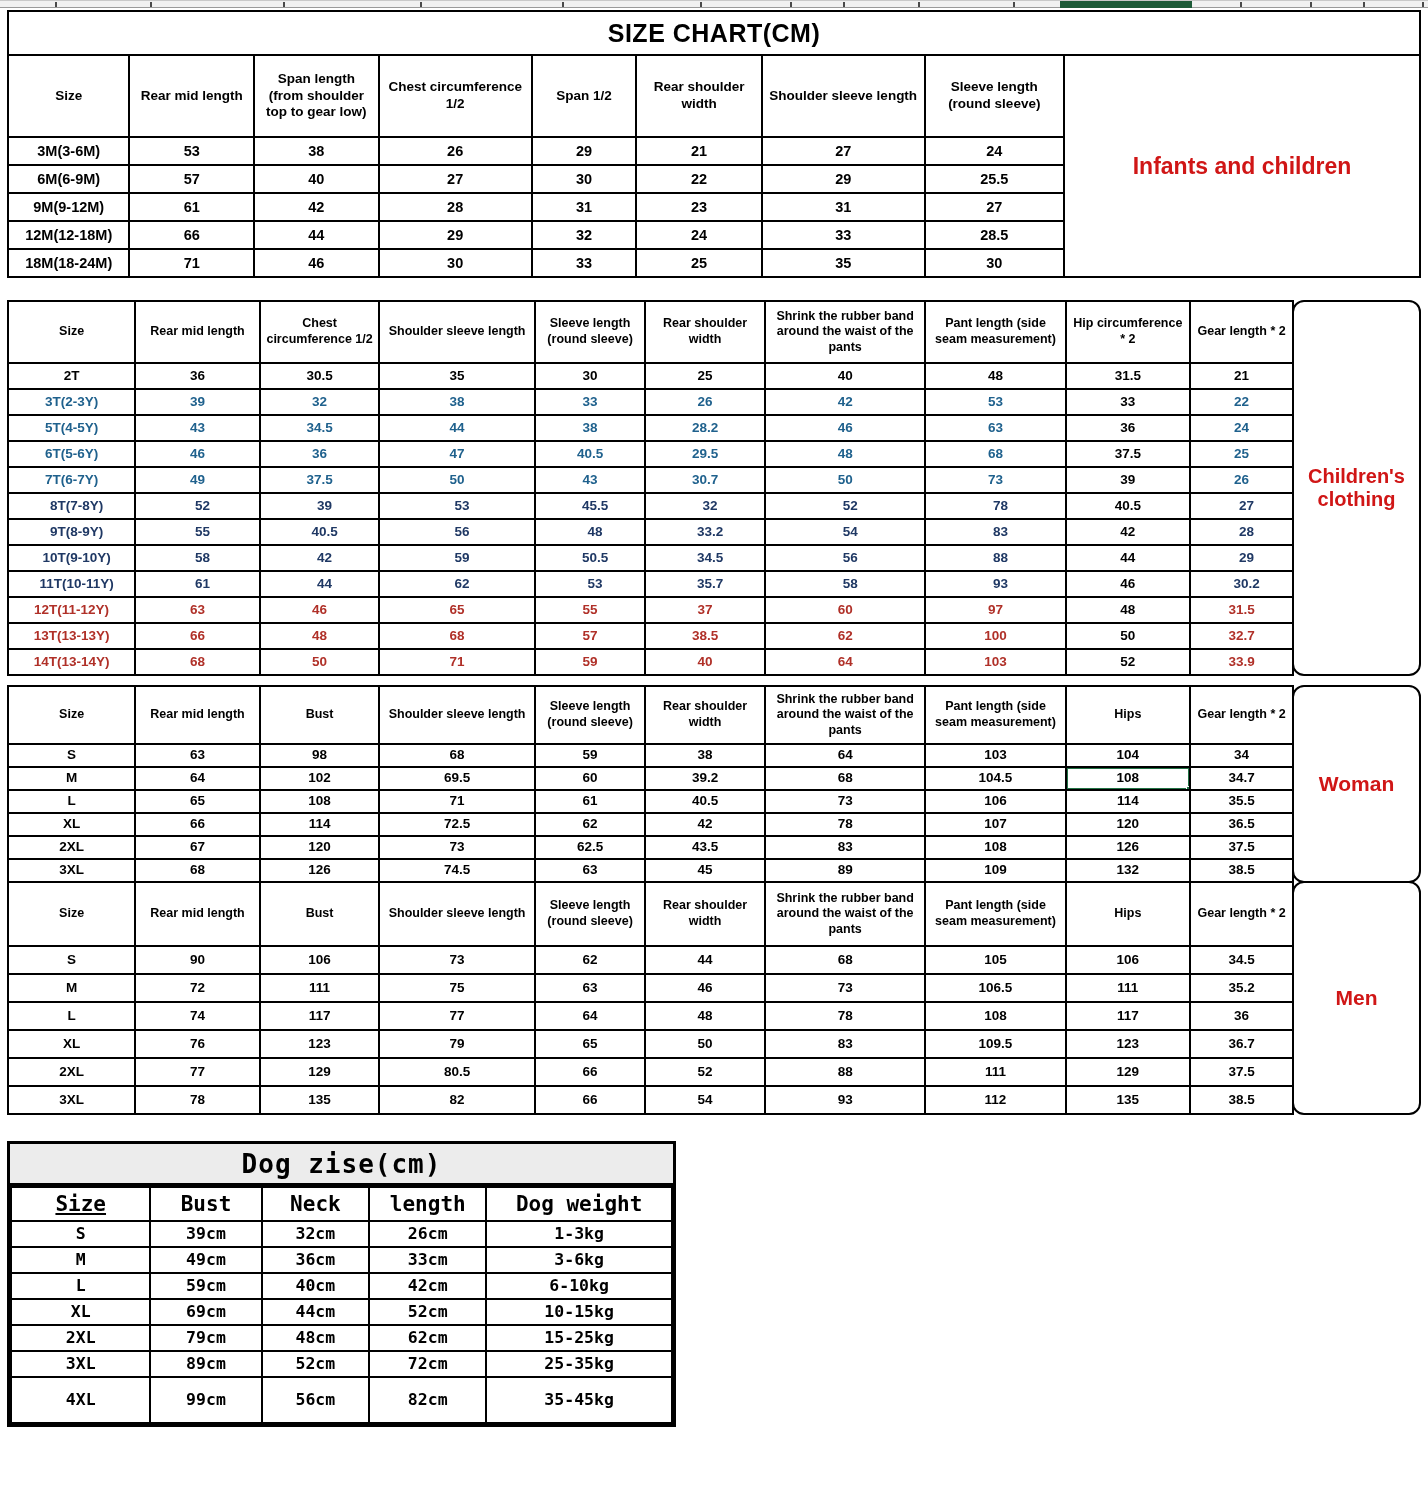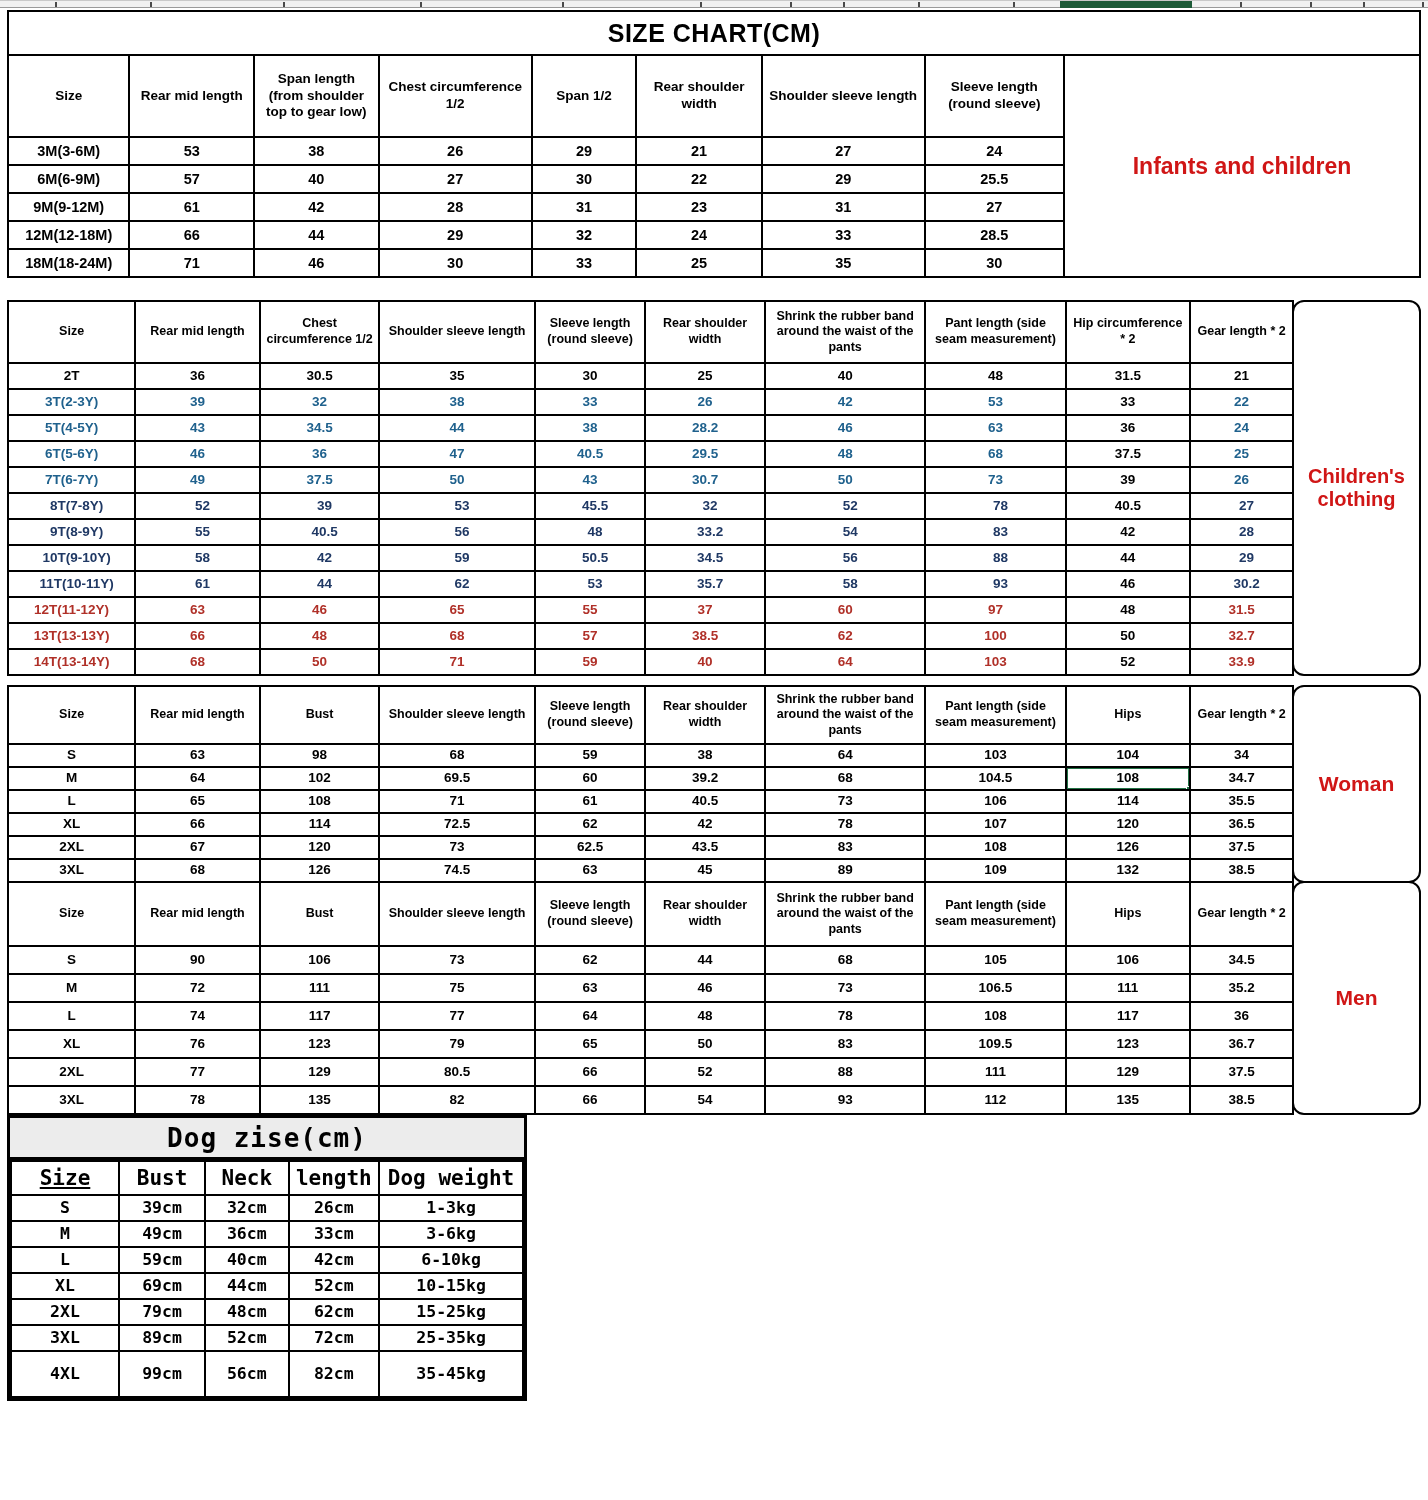--- a/index.html
+++ b/index.html
@@ -65,21 +65,21 @@
   .c-red   { color:var(--row_red); }
 
   
   .sel { position:relative; }
   .sel::after { content:""; position:absolute; inset:-1px; border:2px solid var(--selection_green);
                 pointer-events:none; }
   .sel-handle { position:absolute; right:-4px; bottom:-4px; width:7px; height:7px;
                 background:var(--selection_green); border:1px solid #fff; z-index:3; }
 
   
-  .dog-box { width:520px; border:3px solid #000;
+  .dog-box { width:669px; margin-top:26px; border:3px solid #000;
              font-family:"DejaVu Sans Mono", monospace; }
   .dog-title { text-align:center; font-size:26px; font-weight:bold;
                border-bottom:3px solid #000; background:#ececec;
                padding:5px 0 4px 0; letter-spacing:1px; }
   .dog-box table { width:100%; font-family:"DejaVu Sans Mono", monospace; }
   .dog-box th { font-size:21px; height:34px; }
   .dog-box th:first-child { text-decoration:underline; }
   .dog-box td { font-size:16.5px; height:26px; }
   .dog-box tbody tr:last-child td { height:46px; }
 </style>

